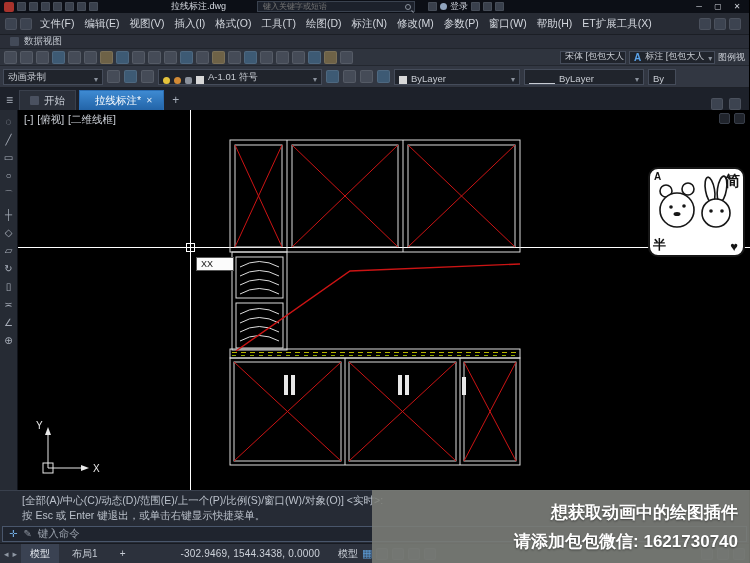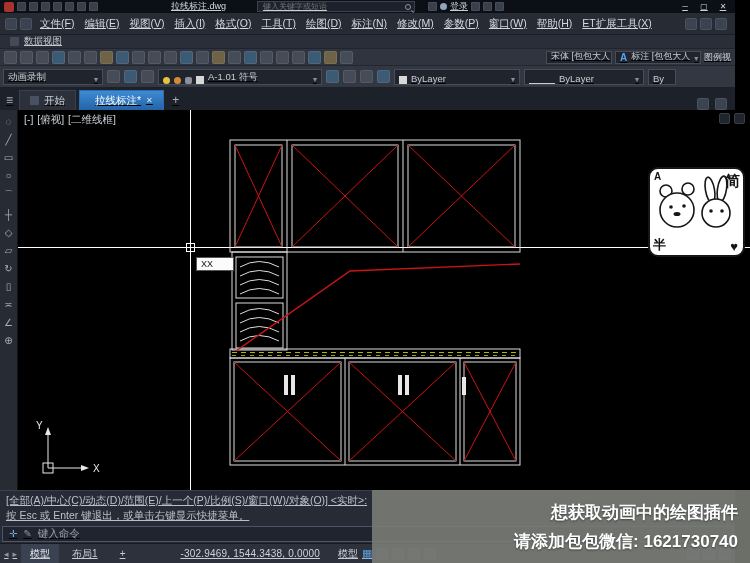--- a/index.html
+++ b/index.html
@@ -1,18 +1,18 @@
 <!DOCTYPE html>
 <html><head>
 <meta charset="utf-8">
 <style>
   html,body{margin:0;padding:0;background:#111;}
   *{box-sizing:border-box;font-family:"Liberation Sans","DejaVu Sans",sans-serif;}
   #screen{position:relative;width:750px;height:563px;overflow:hidden;background:#000;}
-  .row{position:absolute;left:0;right:15px;white-space:nowrap;text-decoration:underline;}
+  .row{position:absolute;left:0;right:1px;white-space:nowrap;}
 
   
   #titlebar{top:0;height:13px;background:#0c0f16;display:flex;align-items:center;gap:3px;padding:0 4px;font-size:9px;color:#c9ced6;}
   .appico{width:10px;height:10px;background:#a8332c;border-radius:2px;flex:0 0 auto;}
   .qico{width:9px;height:9px;background:#39404c;border-radius:1px;flex:0 0 auto;box-shadow:inset 0 0 0 1px rgba(255,255,255,.07);}
   #doc-title{margin-left:70px;font-size:9px;color:#d6dae1;}
   #searchbox{margin-left:28px;width:158px;height:11px;background:#1c212b;border:1px solid #3a424f;display:flex;align-items:center;gap:3px;padding:0 3px;}
   #searchbox input{flex:1;border:0;background:transparent;color:#9aa1ad;font-size:8px;outline:none;min-width:0;}
   .mag{width:6px;height:6px;border:1px solid #8a919c;border-radius:50%;position:relative;flex:0 0 auto;}
   .mag:after{content:"";position:absolute;width:3px;height:1px;background:#8a919c;left:5px;top:6px;transform:rotate(45deg);}
@@ -66,21 +66,21 @@
   .navico{width:11px;height:11px;background:#20242c;border:1px solid #383e49;border-radius:2px;}
   #dyninput{position:absolute;left:178px;top:147px;width:38px;height:14px;background:#fbfbfb;border:1px solid #555;color:#111;font-size:9px;line-height:13px;padding-left:4px;}
   #sticker{position:absolute;left:630px;top:57px;width:97px;height:90px;background:#fff;border:2px solid #161616;border-radius:10px;}
   #sticker .txt{position:absolute;color:#141414;font-weight:bold;}
   .st-a{left:4px;top:2px;font-size:10px;}
   .st-ban{left:3px;bottom:1px;font-size:13px;}
   .st-jian{right:3px;top:3px;font-size:15px;}
   .st-heart{right:5px;bottom:1px;font-size:13px;font-weight:normal;}
 
   
-  #cmdhist{top:490px;height:34px;background:#262b35;border-top:1px solid #39404d;padding:2px 6px;font-size:10.5px;color:#bac0ca;}
+  #cmdhist{top:490px;height:34px;background:#262b35;border-top:1px solid #39404d;padding:2px 22px;font-size:10.5px;color:#bac0ca;}
   #cmdhist div{line-height:15px;}
   #cmdinput{top:524px;height:19px;background:#262b35;display:flex;align-items:center;padding:0 2px;}
   #cmdbox{flex:1;height:16px;border:1px solid #49566b;background:#1f242e;display:flex;align-items:center;gap:6px;padding:0 6px;color:#99a0ab;font-size:10.5px;}
   .cmdico1{color:#6fa8dc;font-size:10px;}
   .cmdico2{color:#8a919c;font-size:10px;}
 
   
   #statusbar{top:543px;height:20px;background:#2c313c;display:flex;align-items:center;gap:4px;font-size:10px;color:#c6ccd5;padding:0 4px;border-top:1px solid #171a21;}
   .navarrow{color:#8f97a3;font-size:9px;}
   .ltab{height:20px;line-height:20px;padding:0 9px;}

